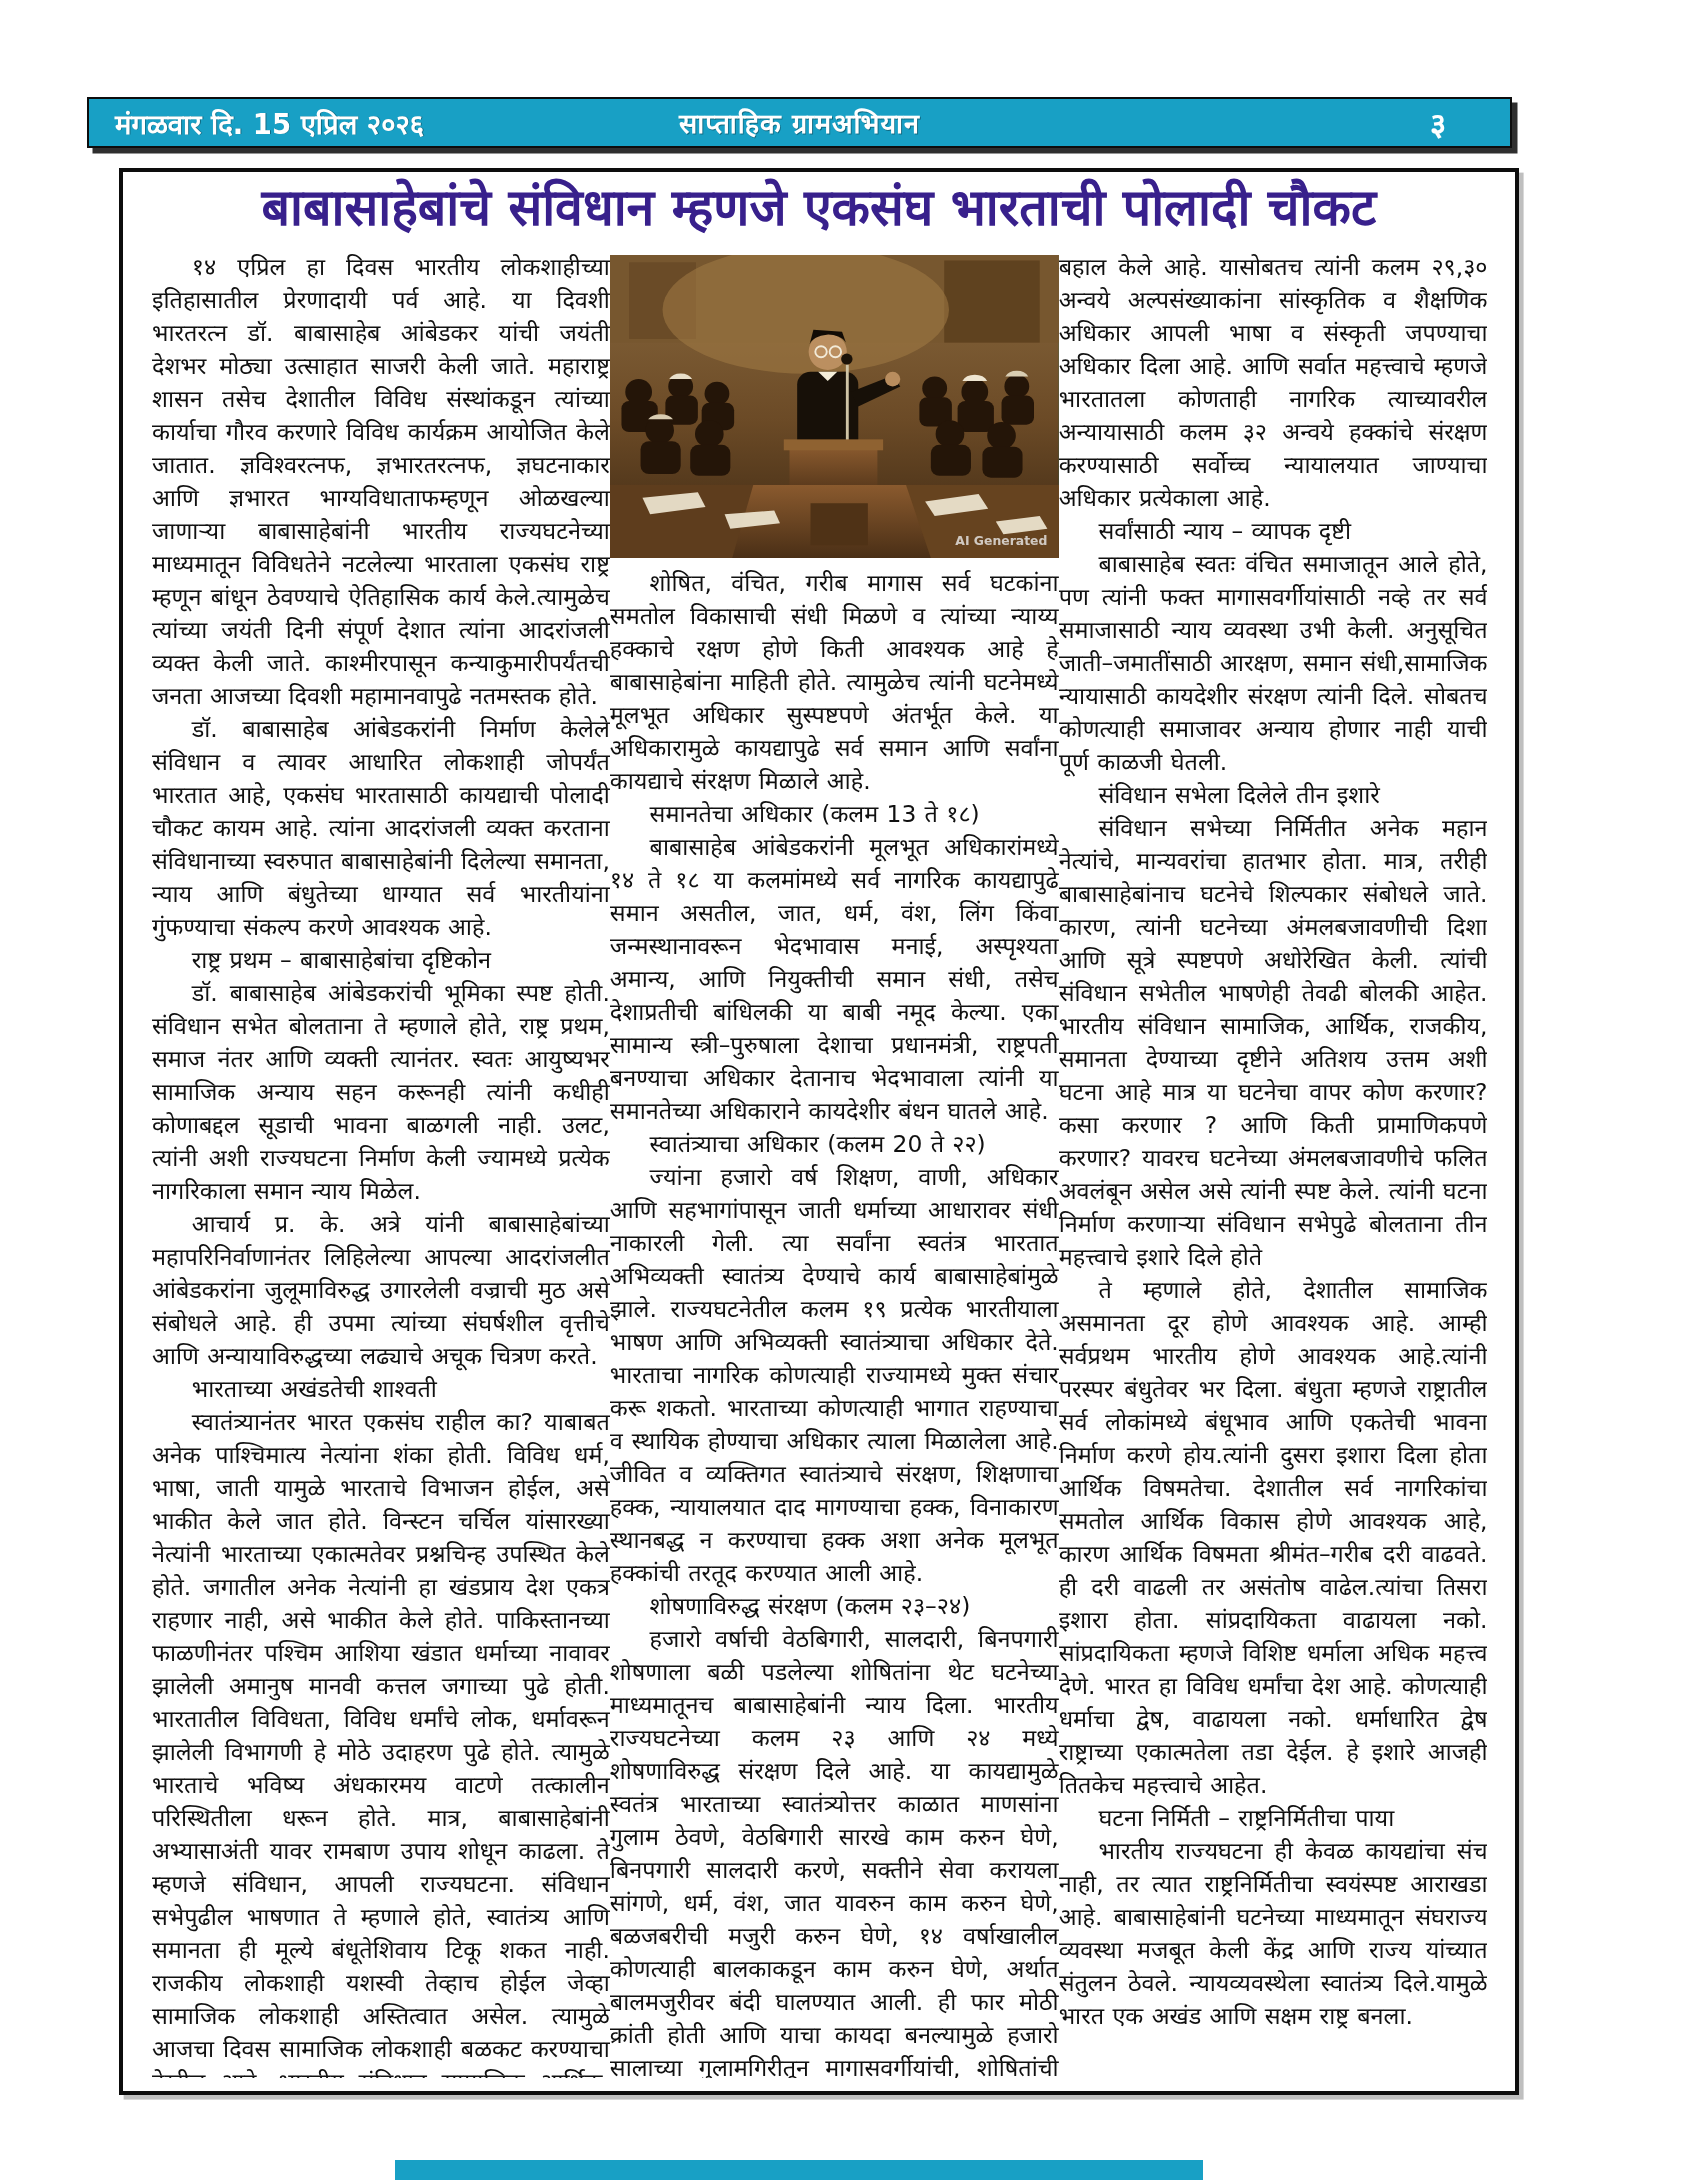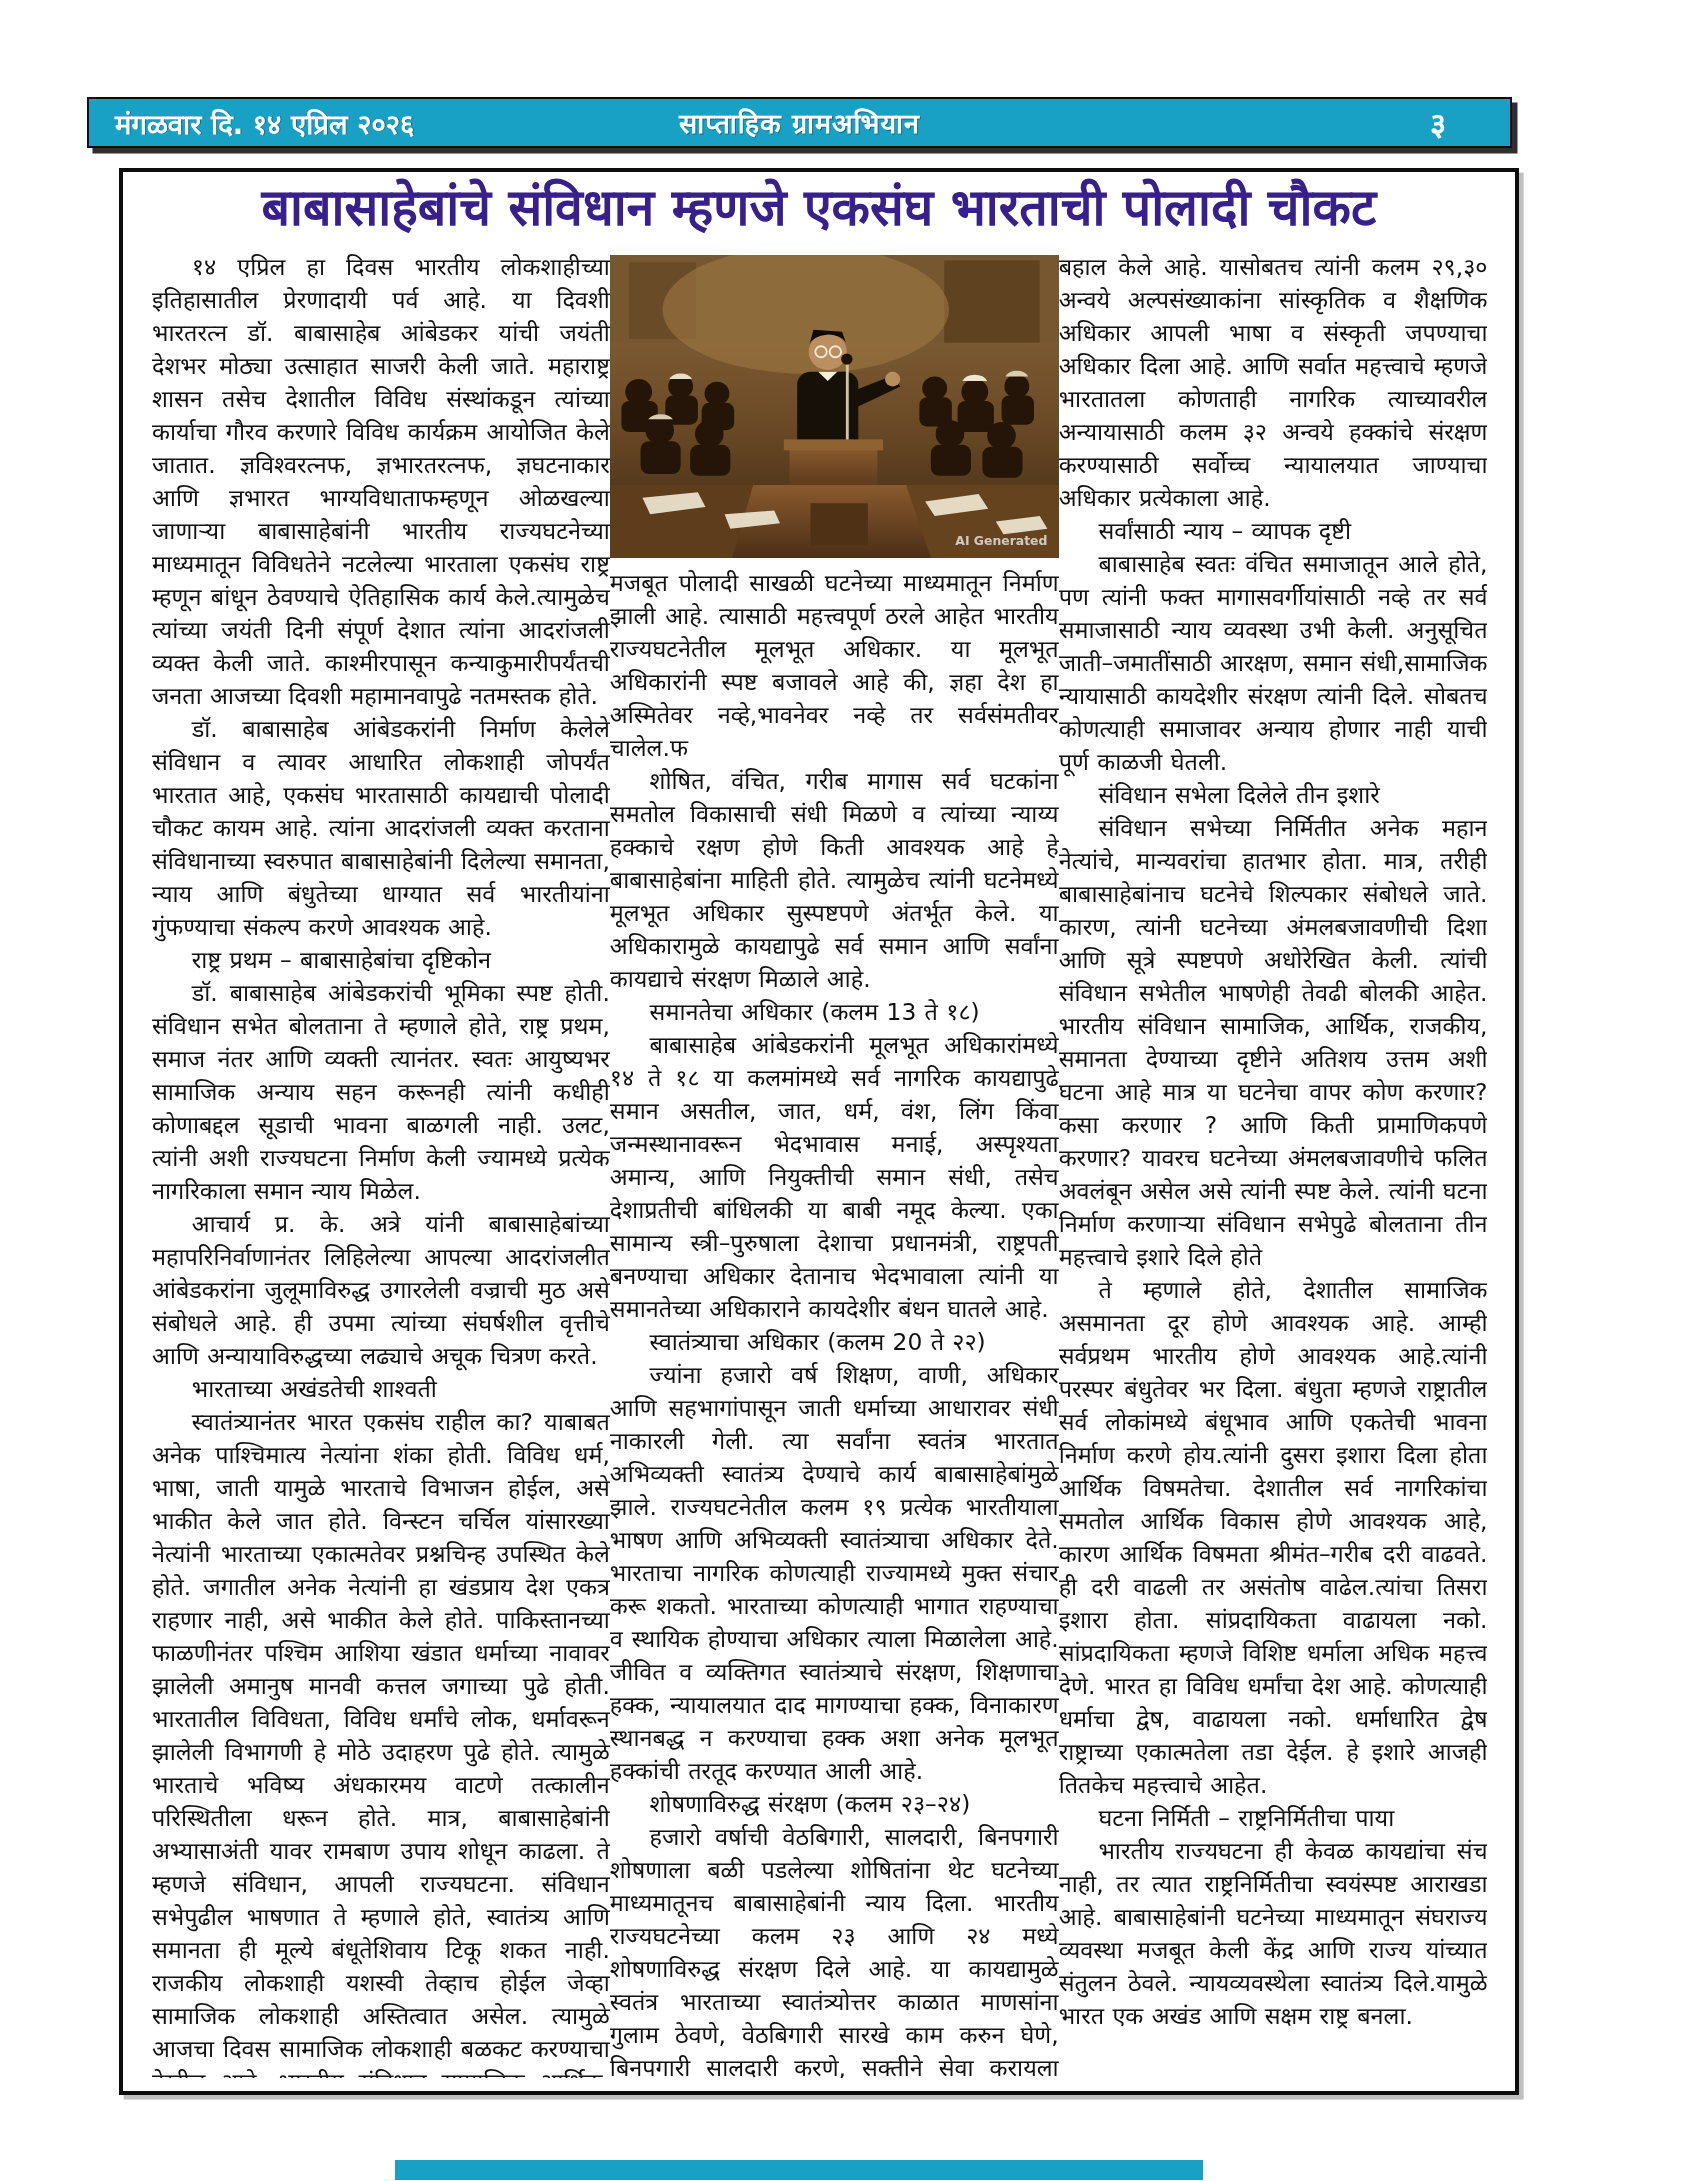--- a/index.html
+++ b/index.html
@@ -63,21 +63,21 @@
   
   .footer-strip{
     position:absolute;left:395px;top:2160px;width:808px;height:20px;
     background:#18a0c5;
   }
 </style>
 </head>
 <body>
 
 <div class="masthead">
-  <span class="date">मंगळवार दि. १४ एप्रिल २०२६</span>
+  <span class="date">मंगळवार दि. 15 एप्रिल २०२६</span>
   <span class="title">साप्ताहिक ग्रामअभियान</span>
   <span class="pagenum">३</span>
 </div>
 
 <div class="article-box">
   <div class="headline">बाबासाहेबांचे संविधान म्हणजे एकसंघ भारताची पोलादी चौकट</div>
 
   <div class="cols">
 
     <div class="col c1">
@@ -167,21 +167,20 @@
             <path d="M120 284 l52 -4 6 14 -52 6 z"></path>
             <path d="M330 270 l56 -8 10 16 -56 8 z"></path>
             <path d="M404 292 l46 -6 8 14 -46 6 z"></path>
           </g>
           <rect x="210" y="272" width="60" height="46" fill="#4f3216"></rect>
 
           <text x="458" y="318" text-anchor="end" font-size="13" font-weight="bold" fill="rgba(235,235,235,0.8)" font-family="DejaVu Sans, sans-serif">AI Generated</text>
         </svg>
       </div>
       <div>
-          <p class="blk cont">मजबूत पोलादी साखळी घटनेच्या माध्यमातून निर्माण झाली आहे. त्यासाठी महत्त्वपूर्ण ठरले आहेत भारतीय राज्यघटनेतील मूलभूत अधिकार. या मूलभूत अधिकारांनी स्पष्ट बजावले आहे की, ज्ञहा देश हा अस्मितेवर नव्हे,भावनेवर नव्हे तर सर्वसंमतीवर चालेल.फ</p>
           <p class="blk p">शोषित, वंचित, गरीब मागास सर्व घटकांना समतोल विकासाची संधी मिळणे व त्यांच्या न्याय्य हक्काचे रक्षण होणे किती आवश्यक आहे हे बाबासाहेबांना माहिती होते. त्यामुळेच त्यांनी घटनेमध्ये मूलभूत अधिकार सुस्पष्टपणे अंतर्भूत केले. या अधिकारामुळे कायद्यापुढे सर्व समान आणि सर्वांना कायद्याचे संरक्षण मिळाले आहे.</p>
           <p class="blk h">समानतेचा अधिकार (कलम 13 ते १८)</p>
           <p class="blk p">बाबासाहेब आंबेडकरांनी मूलभूत अधिकारांमध्ये १४ ते १८ या कलमांमध्ये सर्व नागरिक कायद्यापुढे समान असतील, जात, धर्म, वंश, लिंग किंवा जन्मस्थानावरून भेदभावास मनाई, अस्पृश्यता अमान्य, आणि नियुक्तीची समान संधी, तसेच देशाप्रतीची बांधिलकी या बाबी नमूद केल्या. एका सामान्य स्त्री–पुरुषाला देशाचा प्रधानमंत्री, राष्ट्रपती बनण्याचा अधिकार देतानाच भेदभावाला त्यांनी या समानतेच्या अधिकाराने कायदेशीर बंधन घातले आहे.</p>
           <p class="blk h">स्वातंत्र्याचा अधिकार (कलम 20 ते २२)</p>
           <p class="blk p">ज्यांना हजारो वर्ष शिक्षण, वाणी, अधिकार आणि सहभागांपासून जाती धर्माच्या आधारावर संधी नाकारली गेली. त्या सर्वांना स्वतंत्र भारतात अभिव्यक्ती स्वातंत्र्य देण्याचे कार्य बाबासाहेबांमुळे झाले. राज्यघटनेतील कलम १९ प्रत्येक भारतीयाला भाषण आणि अभिव्यक्ती स्वातंत्र्याचा अधिकार देते. भारताचा नागरिक कोणत्याही राज्यामध्ये मुक्त संचार करू शकतो. भारताच्या कोणत्याही भागात राहण्याचा व स्थायिक होण्याचा अधिकार त्याला मिळालेला आहे. जीवित व व्यक्तिगत स्वातंत्र्याचे संरक्षण, शिक्षणाचा हक्क, न्यायालयात दाद मागण्याचा हक्क, विनाकारण स्थानबद्ध न करण्याचा हक्क अशा अनेक मूलभूत हक्कांची तरतूद करण्यात आली आहे.</p>
           <p class="blk h">शोषणाविरुद्ध संरक्षण (कलम २३–२४)</p>
           <p class="blk p">हजारो वर्षाची वेठबिगारी, सालदारी, बिनपगारी शोषणाला बळी पडलेल्या शोषितांना थेट घटनेच्या माध्यमातूनच बाबासाहेबांनी न्याय दिला. भारतीय राज्यघटनेच्या कलम २३ आणि २४ मध्ये शोषणाविरुद्ध संरक्षण दिले आहे. या कायद्यामुळे स्वतंत्र भारताच्या स्वातंत्र्योत्तर काळात माणसांना गुलाम ठेवणे, वेठबिगारी सारखे काम करुन घेणे, बिनपगारी सालदारी करणे, सक्तीने सेवा करायला सांगणे, धर्म, वंश, जात यावरुन काम करुन घेणे, बळजबरीची मजुरी करुन घेणे, १४ वर्षाखालील कोणत्याही बालकाकडून काम करुन घेणे, अर्थात बालमजुरीवर बंदी घालण्यात आली. ही फार मोठी क्रांती होती आणि याचा कायदा बनल्यामुळे हजारो सालाच्या गुलामगिरीतून मागासवर्गीयांची, शोषितांची मुक्तता झाली.</p>
         </div>
     </div>
 

